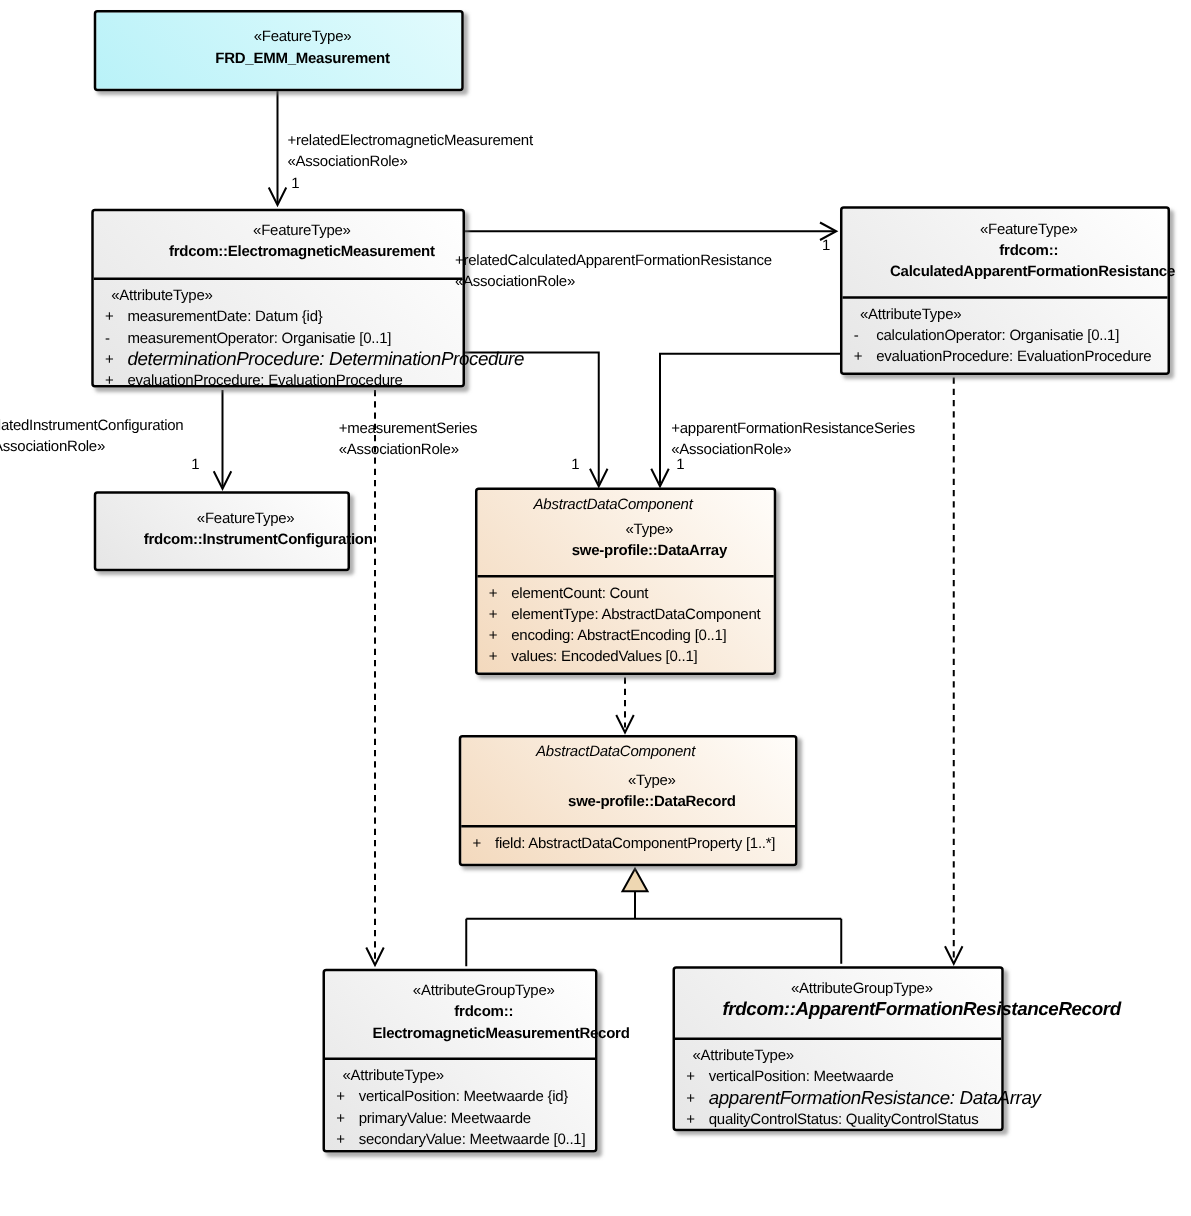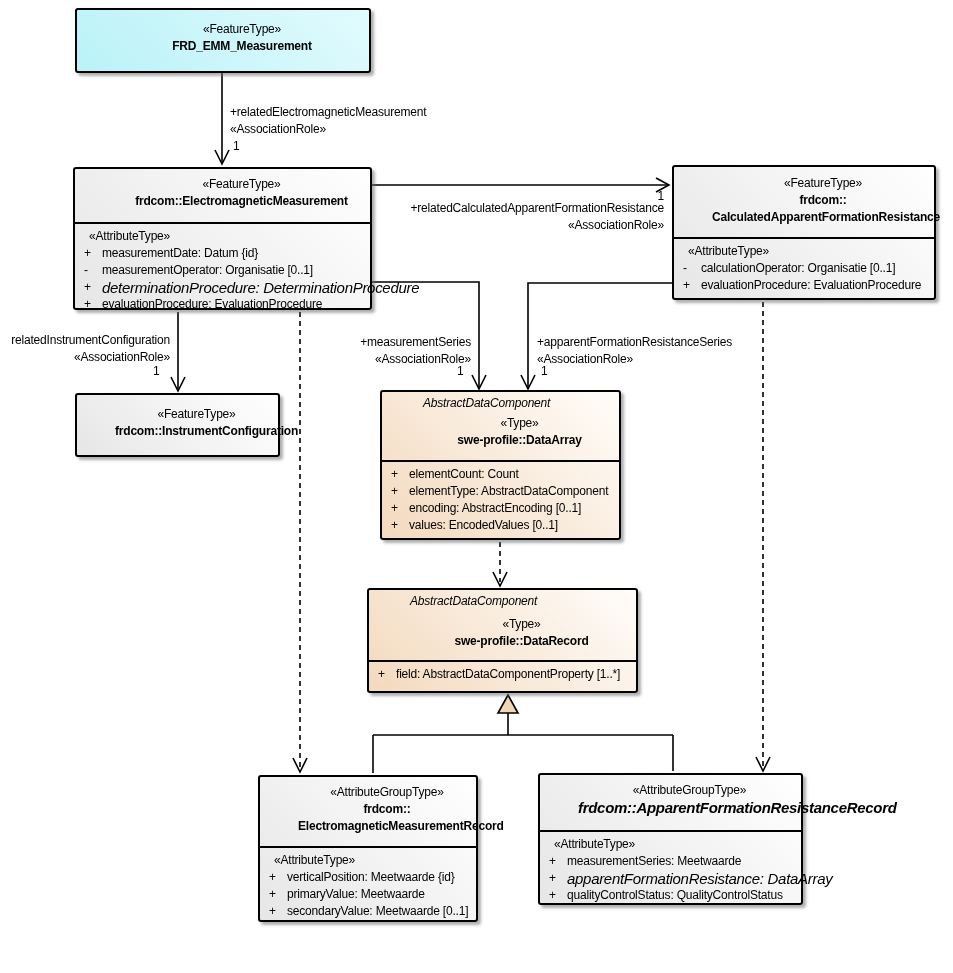--- a/index.html
+++ b/index.html
@@ -12,28 +12,28 @@
   .box{
     position:absolute;border:2px solid #000;border-radius:3px;
     box-shadow:3px 3px 3px rgba(110,110,110,.55);box-sizing:border-box;
   }
   .gray{background:linear-gradient(225deg,#ffffff 0%,#e6e6e6 100%);}
   .tan{background:linear-gradient(225deg,#fffdfa 0%,#f3d9bd 100%);}
   .cyan{background:linear-gradient(225deg,#e2fbfd 0%,#b9f2f8 100%);}
   .hdr{text-align:center;padding-left:38px;}
   .stereo{line-height:17px;}
   .bname{font-weight:bold;line-height:17px;white-space:nowrap;}
-  .parent-line{font-style:italic;text-align:left;padding:4px 20px 0 0;line-height:15px;white-space:nowrap;margin-left:41px;}
+  .parent-line{font-style:italic;text-align:center;padding:4px 20px 0 0;line-height:15px;white-space:nowrap;}
   .attrs{border-top:2px solid #000;padding-top:4px;}
   .attr-stereo{padding-left:14px;line-height:17px;}
   .attr-row{display:flex;line-height:17px;white-space:nowrap;}
   .vis{width:18px;padding-left:9px;flex:none;}
   .squeeze{font-size:15px;letter-spacing:-0.3px;font-style:italic;}
   .clabel{position:absolute;white-space:nowrap;line-height:16.5px;}
-  .r{text-align:right;}
+  .r{}
   .mult{position:absolute;white-space:nowrap;}
 </style>
 </head>
 <body>
 
 <div id="canvas">
 
   <svg id="connectors" viewBox="0 0 953 973" xmlns="http://www.w3.org/2000/svg">
 
     <g stroke="#000" stroke-width="1.6" fill="none">
@@ -205,21 +205,21 @@
 
   <div class="box gray" style="left:538px;top:773px;width:265px;height:132px;">
     <div class="hdr" style="height:48px;padding-top:7px;">
       <div class="stereo">«AttributeGroupType»</div>
       <div class="bname squeeze">frdcom::ApparentFormationResistanceRecord</div>
     </div>
     <div class="attrs">
       <div class="attr-stereo">«AttributeType»</div>
       <div class="attr-row">
         <span class="vis">+</span>
-        <span>measurementSeries: Meetwaarde</span>
+        <span>verticalPosition: Meetwaarde</span>
       </div>
       <div class="attr-row">
         <span class="vis">+</span>
         <span class="squeeze">apparentFormationResistance: DataArray</span>
       </div>
       <div class="attr-row">
         <span class="vis">+</span>
         <span>qualityControlStatus: QualityControlStatus</span>
       </div>
     </div>

